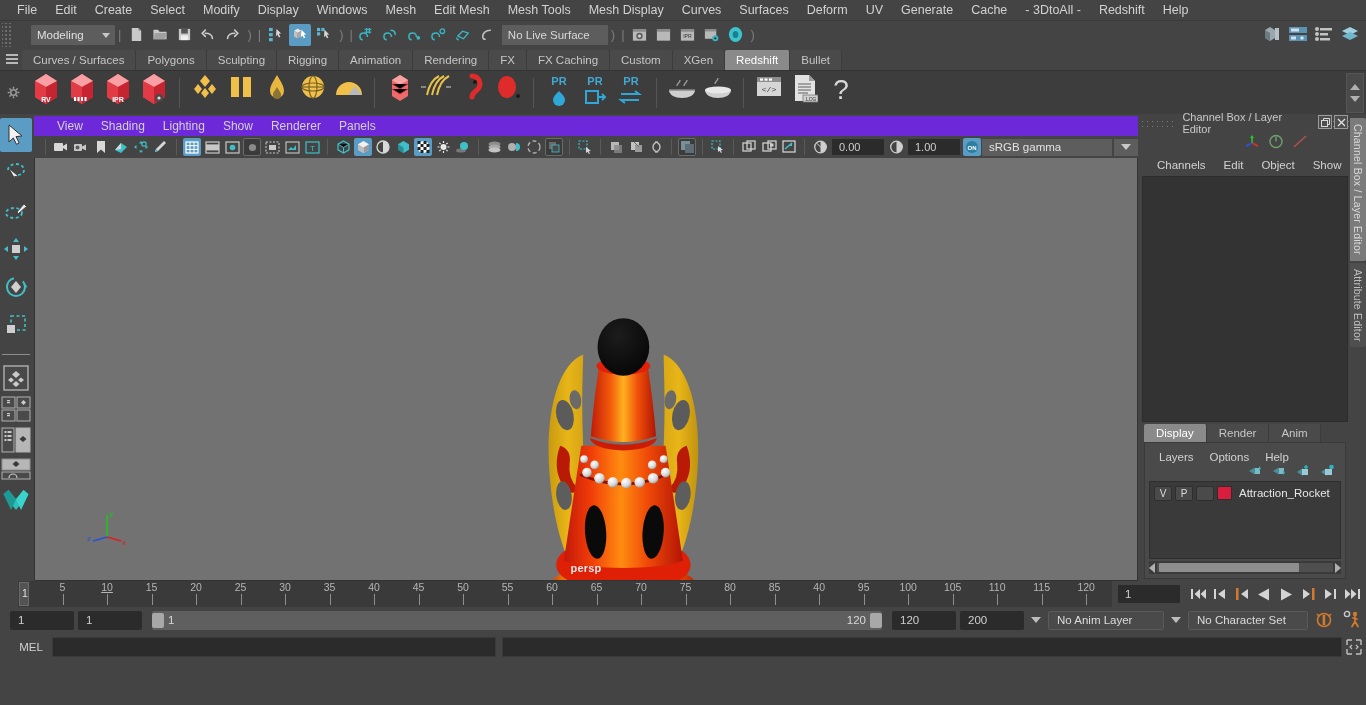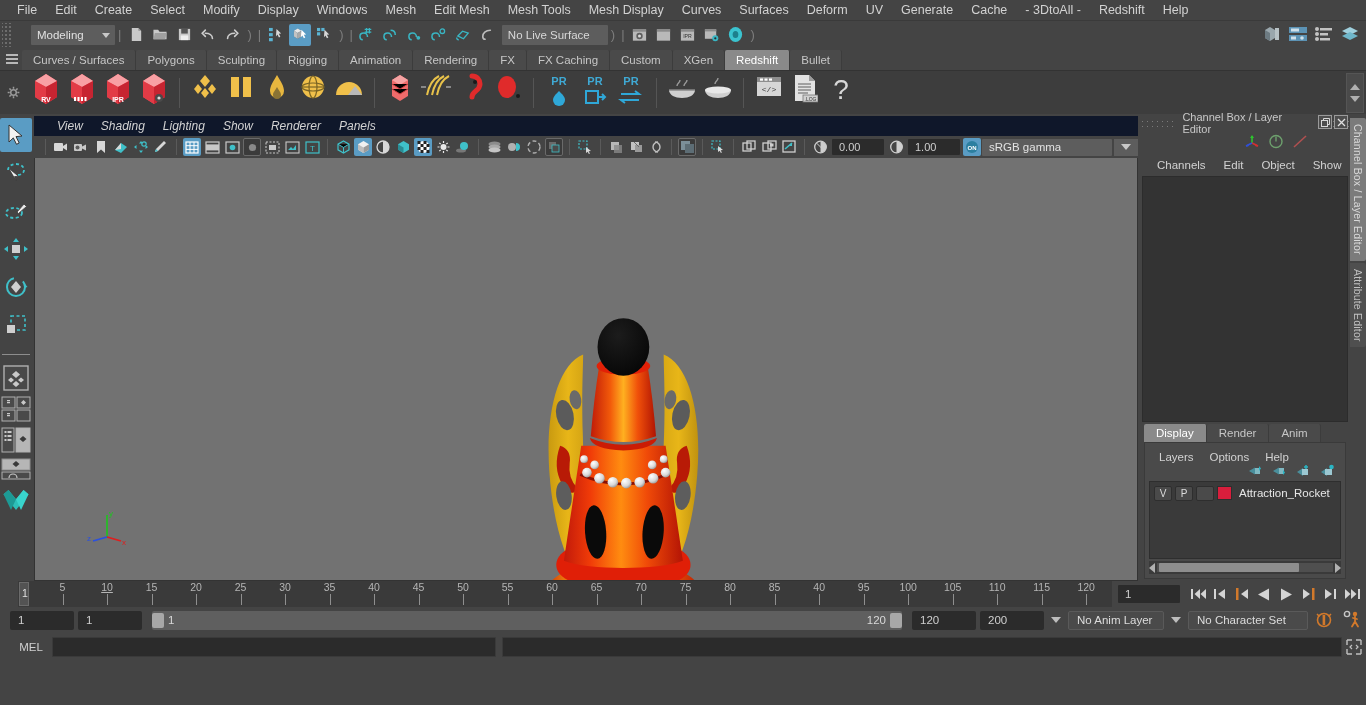--- a/index.html
+++ b/index.html
@@ -92,21 +92,21 @@
   .toolbox { width: 44px; background: #444444; display:flex; flex-direction:column; align-items:center;
     padding-top: 4px; position: relative; }
   .tbtn { width: 32px; height: 34px; margin-bottom: 4px; display:flex; align-items:center; justify-content:center;
     border-radius: 2px; }
   .tbtn.on { background: #5a9cc4; }
   .tbdiv { width: 28px; height: 1px; background: #8d8d8d; margin: 8px 0 10px; }
   .qbtn { width: 30px; margin-bottom: 5px; display:flex; align-items:center; justify-content:center; }
 
   
   .viewwrap { flex: 1; display:flex; flex-direction:column; background:#444; padding: 2px 2px 0 2px;}
-  .view-menubar { height: 20px; display:flex; align-items:flex-start; background:#0f172a; font-size:12px; padding-left: 14px; font-style: italic;}
+  .view-menubar { height: 20px; display:flex; align-items:flex-start; background:#6d28d9; font-size:12px; padding-left: 14px;}
   .view-menubar .vm { padding: 0 9px; color:#d2d2d2; line-height:20px;}
   .view-toolbar { height: 22px; display:flex; align-items:center; background:#444; padding-left: 6px; }
   .vbtn { width:18px;height:18px;margin:0 1px;display:inline-flex;align-items:center;justify-content:center;border-radius:2px;}
   .vbtn.on { background:#5a9cc4; }
   .vbtn.framed { background:#3b3b3b; border:1px solid #6a6a6a; }
   .vsep { width:1px;height:16px;background:#5a5a5a;margin:0 5px;}
   .numfield { width:52px;height:16px;background:#2b2b2b;color:#cfcfcf;font-size:11px;
     display:flex;align-items:center;padding-left:7px;border-radius:1px;margin:0 2px;}
   .gammafield { width:130px;height:17px;background:#5d5d5d;color:#e2e2e2;font-size:11.5px;
     display:flex;align-items:center;padding-left:7px;border-radius:1px;}
@@ -1114,20 +1114,21 @@
           <svg width="50" height="45" viewBox="0 0 50 45">
             <line x1="20" y1="32" x2="20" y2="10" stroke="#1ec41e" stroke-width="1.6"></line>
             <text x="22" y="11" font-size="8" fill="#1ec41e" font-family="Liberation Sans">y</text>
             <line x1="20" y1="32" x2="34" y2="36" stroke="#e01e1e" stroke-width="1.6"></line>
             <text x="35" y="40" font-size="8" fill="#e01e1e" font-family="Liberation Sans">x</text>
             <line x1="20" y1="32" x2="6" y2="36" stroke="#2a50e0" stroke-width="1.6"></line>
             <text x="0" y="36" font-size="8" fill="#2a50e0" font-family="Liberation Sans">z</text>
           </svg>
         </div>
 
+        <div class="persp-label">persp</div>
       </div>
     </div>
 
     <div class="rightpanel">
       <div class="rp-title">
         <span class="dots"></span>
         <span class="ttl">Channel Box / Layer Editor</span>
         <span class="dots"></span>
         <span class="rp-winbtns">
           <span class="wbtn">
@@ -1369,21 +1370,21 @@
     </div>
     <div class="rfield">
       <span>120</span>
     </div>
     <div class="rfield">
       <span>200</span>
     </div>
     <div class="dropcaret">
         <i></i>
       </div>
-    <div class="wfield" style="width:96px">
+    <div class="wfield" style="width:116px">
       <span>No Anim Layer</span>
     </div>
     <div class="dropcaret">
         <i></i>
       </div>
     <div class="wfield" style="width:120px">
       <span>No Character Set</span>
     </div>
     <div class="dropcaret" style="width:24px">
       <svg width="20" height="18" viewBox="0 0 20 18">

